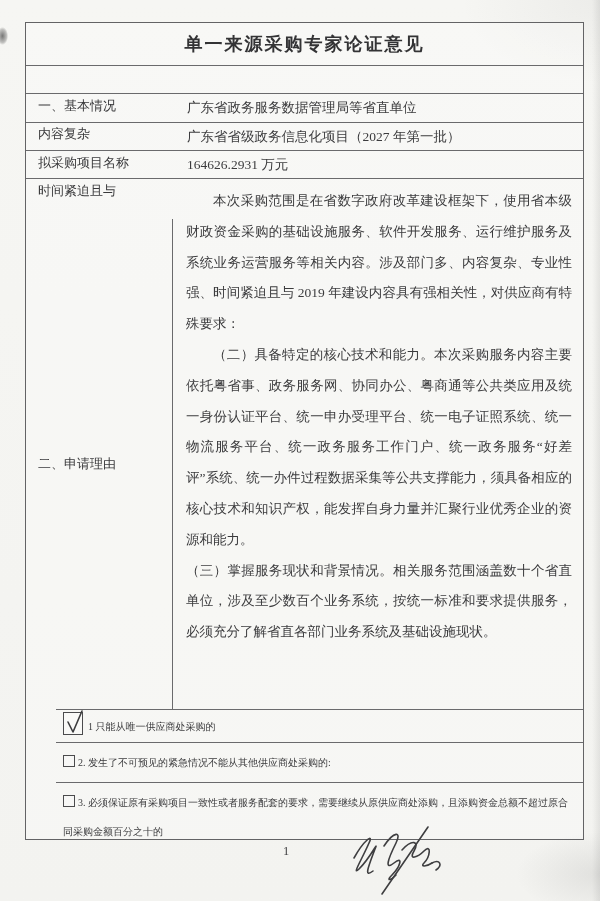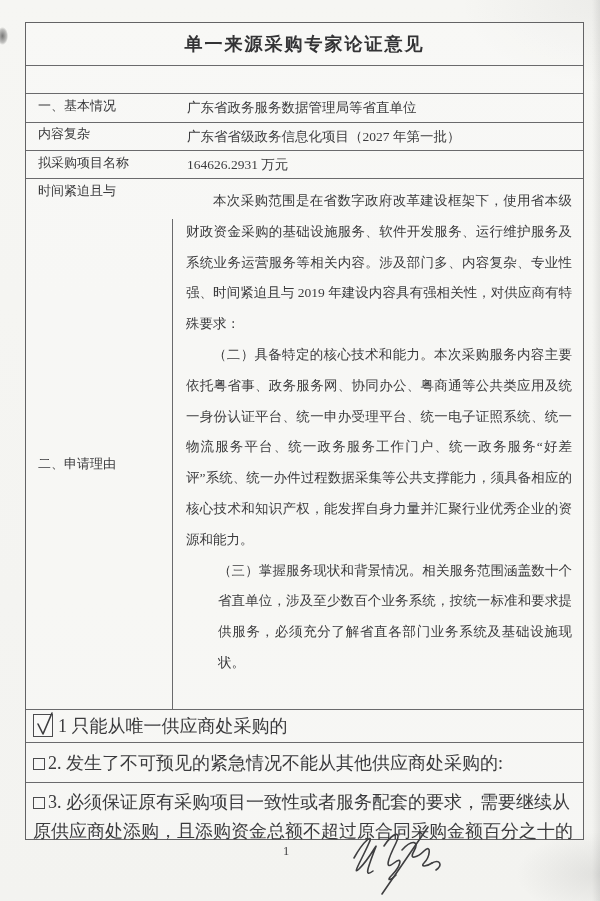--- a/index.html
+++ b/index.html
@@ -27,23 +27,23 @@
   }
   .value-cell{flex:1;display:flex;align-items:center;padding-left:14px;box-sizing:border-box;font-size:13.5px;text-align:center;}
   .h28{height:28px}.h29{height:29px}
   .reason-row{height:531px;}
   .reason-row .label-cell{align-items:center;}
   .reason-body{
     flex:1;box-sizing:border-box;padding:7px 11px 0 13px;
     font-size:13.5px;line-height:30.8px;text-align:justify;text-justify:inter-ideograph;
   }
   .reason-body p{margin:0;text-indent:2em;}
-  .reason-body p.no-indent{text-indent:0;margin-left:32px;}
+  .reason-body p.no-indent{text-indent:0;}
   .opt-row{display:block;box-sizing:border-box;border-top:1px solid #6a6a6c;
-    font-size:18px;padding:0 10px 0 7px;}
+    font-size:10px;padding:0 10px 0 7px;margin-left:30px;}
   .opt1{height:33px;line-height:33px;}
   .opt2{height:40px;line-height:40px;}
   .opt3{height:57px;line-height:29px;padding-top:5px;}
   .box-large{
     display:inline-block;width:18px;height:21px;border:1.2px solid #4b4b4d;
     vertical-align:-5px;margin-right:5px;position:relative;background:rgba(255,255,255,.3);
   }
   .box-large svg{position:absolute;left:1px;top:-4px;overflow:visible;}
   .box-small{
     display:inline-block;width:10px;height:10px;border:1.2px solid #4b4b4d;

